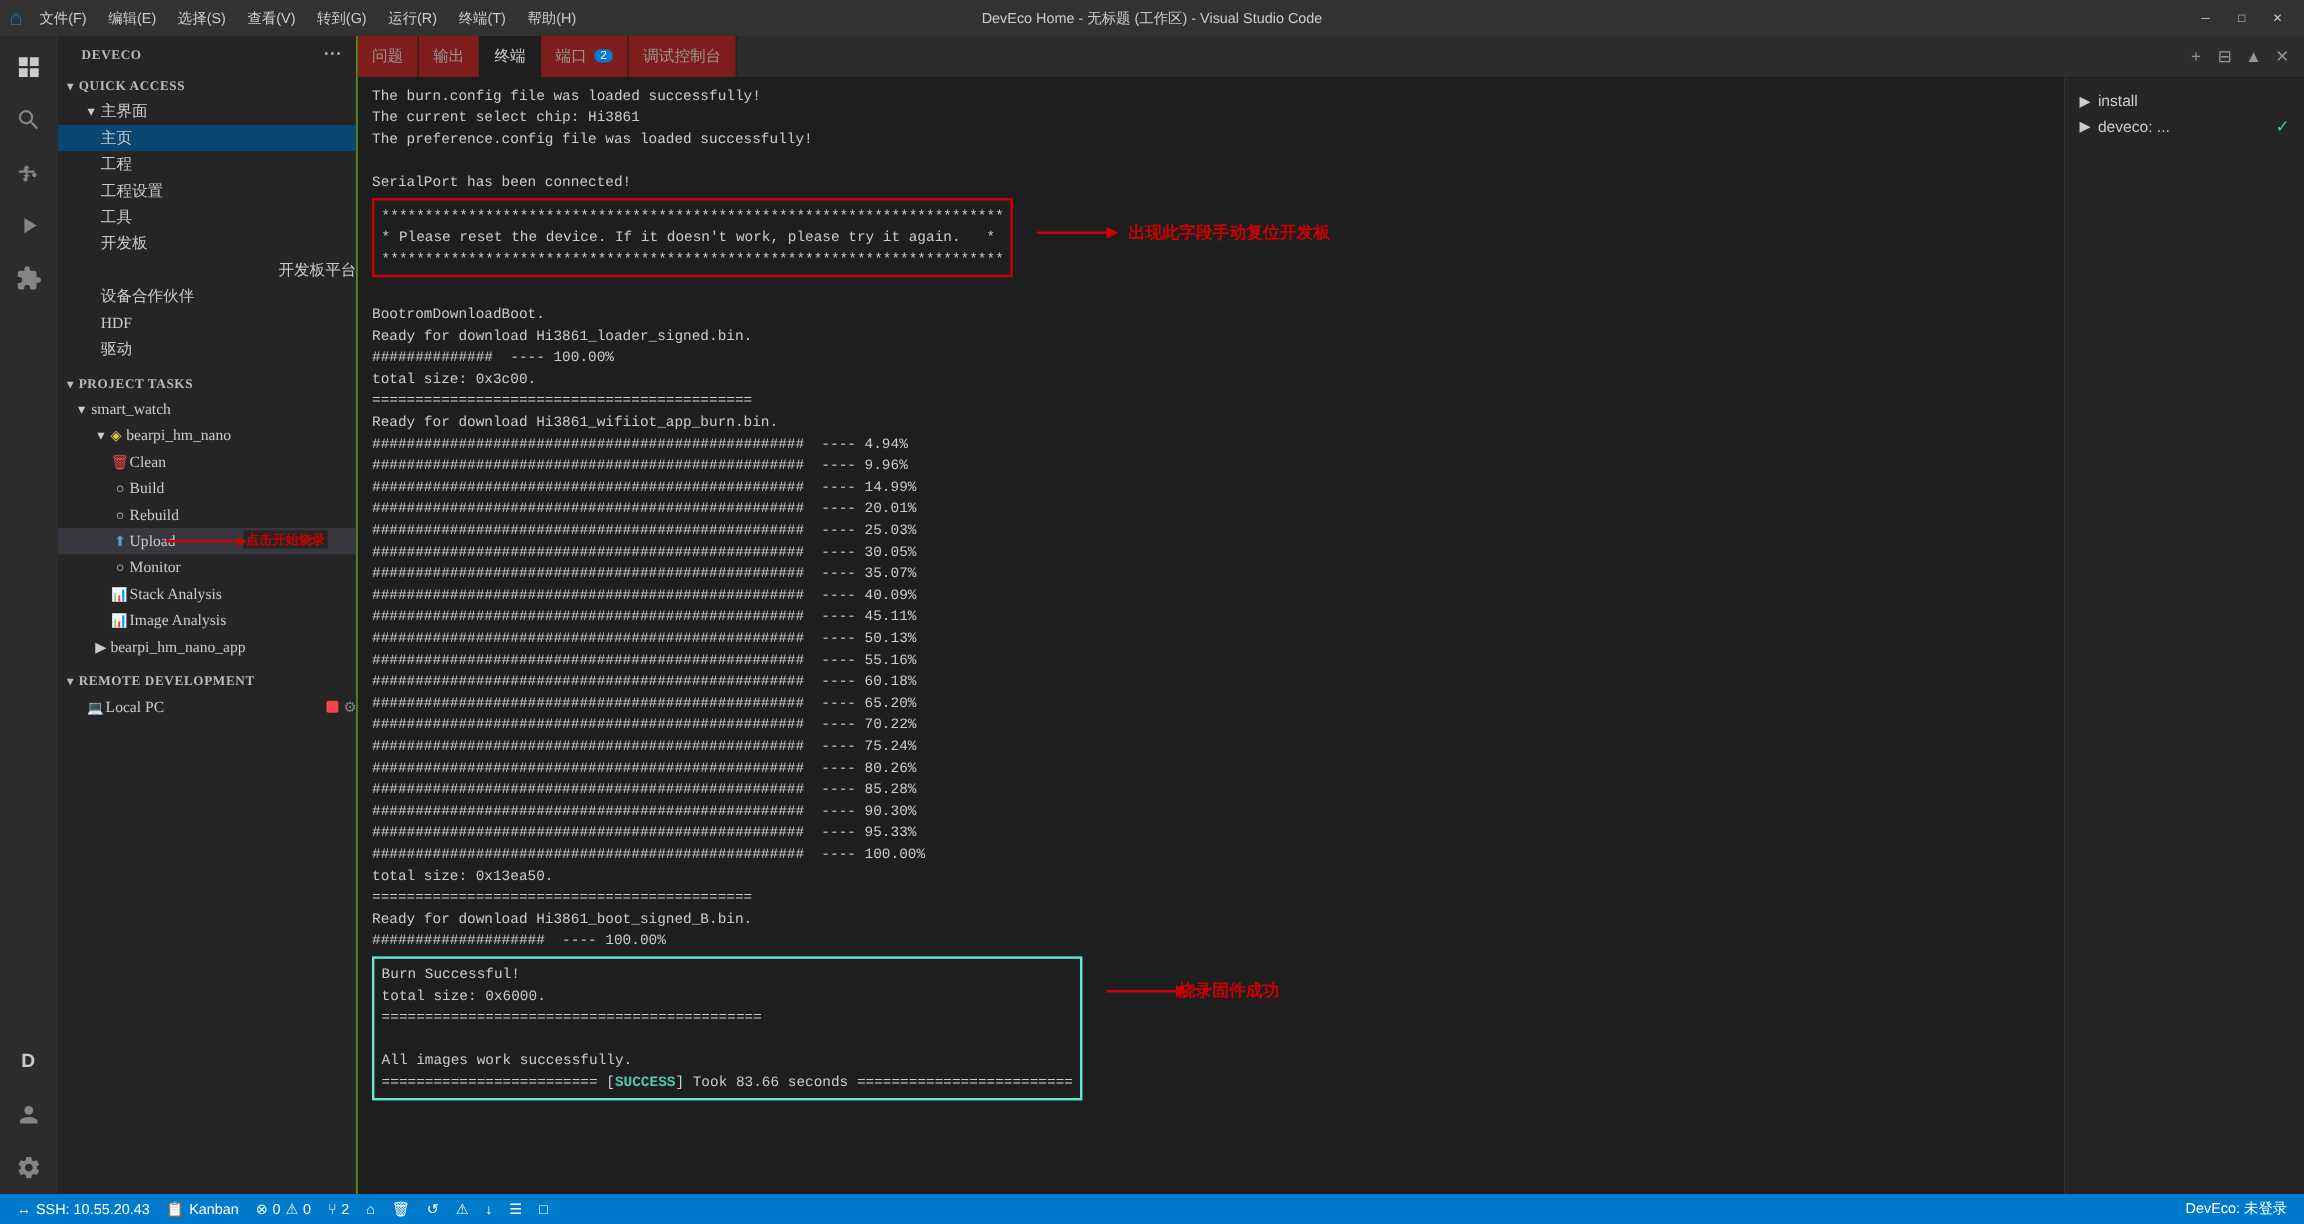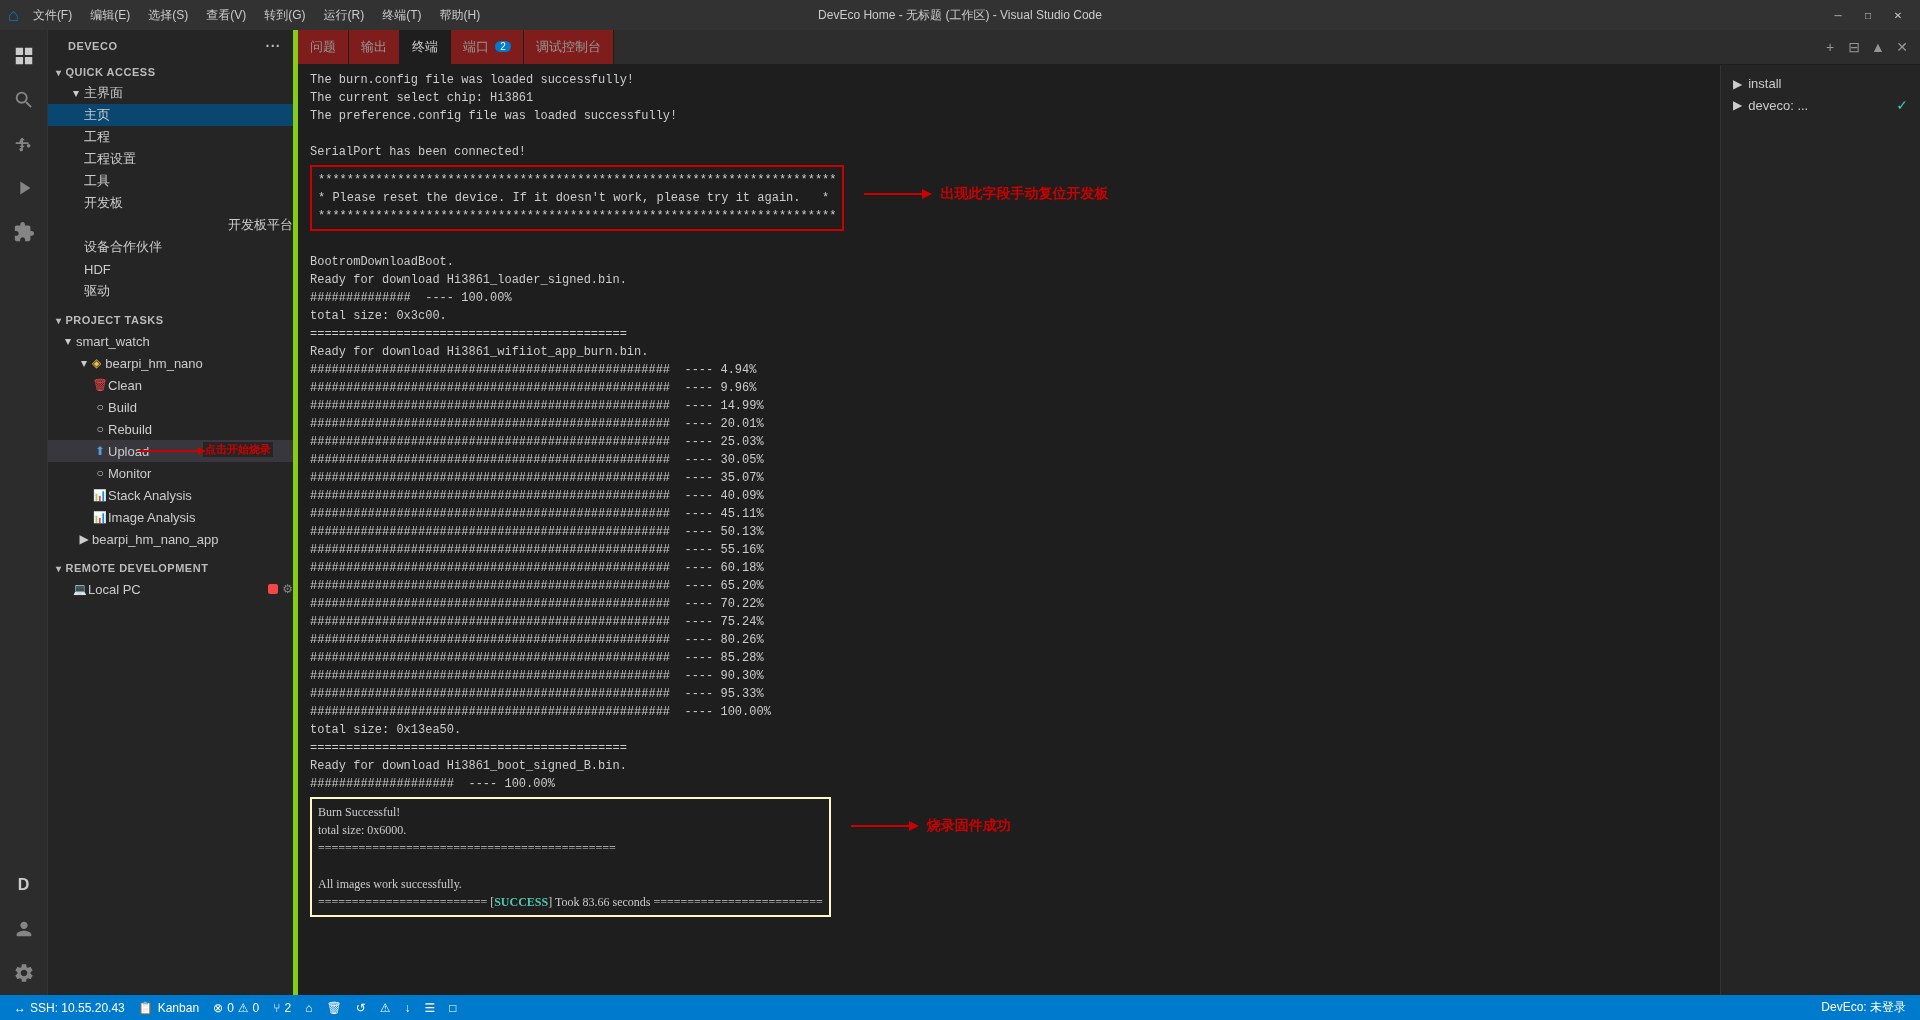--- a/index.html
+++ b/index.html
@@ -61,22 +61,23 @@
       display: flex; align-items: center; justify-content: center;
       font-size: 18px; color: #858585; cursor: pointer;
       position: relative;
     }
 
     
     #sidebar {
       width: 250px;
       background: #252526;
       overflow-y: auto;
-      border-right: 5px solid #84cc16;
+      border-right: 1px solid #84cc16;
       flex-shrink: 0;
+      font-family: Liberation Serif, serif;
     }
     #sidebar-header {
       padding: 8px 12px 4px 20px;
       font-size: 11px;
       font-weight: 600;
       color: #bbbbbb;
       letter-spacing: 0.5px;
       display: flex;
       align-items: center;
       justify-content: space-between;
@@ -513,34 +514,34 @@
         <div class="term-line">##################################################  ---- 85.28%</div>
         <div class="term-line">##################################################  ---- 90.30%</div>
         <div class="term-line">##################################################  ---- 95.33%</div>
         <div class="term-line">##################################################  ---- 100.00%</div>
         <div class="term-line">total size: 0x13ea50.</div>
         <div class="term-line">============================================</div>
         <div class="term-line">Ready for download Hi3861_boot_signed_B.bin.</div>
         <div class="term-line">####################  ---- 100.00%</div>
 
         <div style="position:relative;margin:4px 0;display:flex;align-items:flex-start;">
-          <div style="border:2px solid #fef9c3;padding:4px 6px;flex:0 0 auto;max-width:820px;font-family:Liberation Serif, serif;">
+          <div style="border:2px solid #5eead4;padding:4px 6px;flex:0 0 auto;max-width:820px;">
             <div class="term-line">Burn Successful!</div>
             <div class="term-line">total size: 0x6000.</div>
             <div class="term-line">============================================</div>
             <div class="term-line">&nbsp;</div>
             <div class="term-line">All images work successfully.</div>
             <div class="term-line">========================= [<span style="color:#4ec9b0;font-weight:bold;">SUCCESS</span>] Took 83.66 seconds =========================</div>
           </div>
 
           <div style="display:flex;align-items:center;margin-left:20px;margin-top:20px;">
             <div style="width:60px;height:2px;background:#cc0000;position:relative;">
               <div style="position:absolute;right:-8px;top:-4px;width:0;height:0;border-top:5px solid transparent;border-bottom:5px solid transparent;border-left:10px solid #cc0000;"></div>
             </div>
-            <span style="margin-left:16px;color:#cc0000;font-size:14px;font-weight:bold;white-space:nowrap;">烧录固件成功</span>
+            <span style="color:#cc0000;font-size:14px;font-weight:bold;white-space:nowrap;">烧录固件成功</span>
           </div>
         </div>
 
       </div>
 
       <div id="panel-right">
         <div class="panel-right-item">
           <span style="font-size:12px;">▶</span>
           <span>install</span>
         </div>

